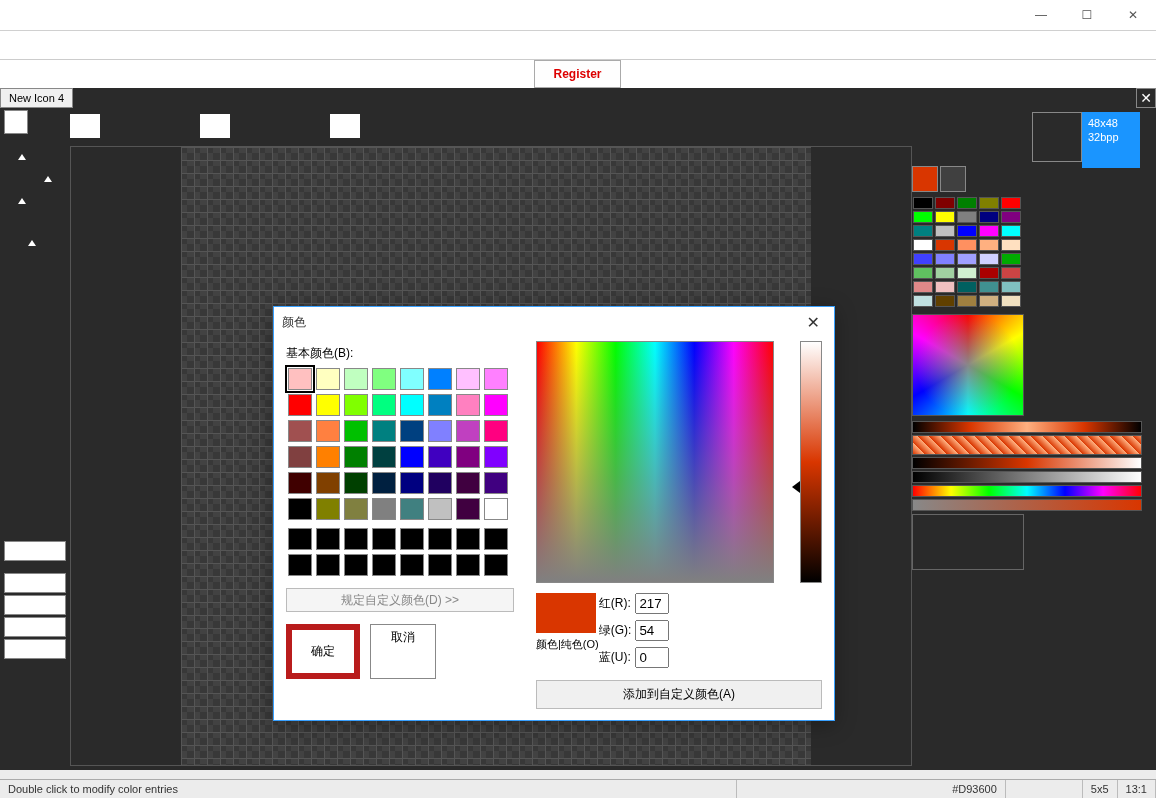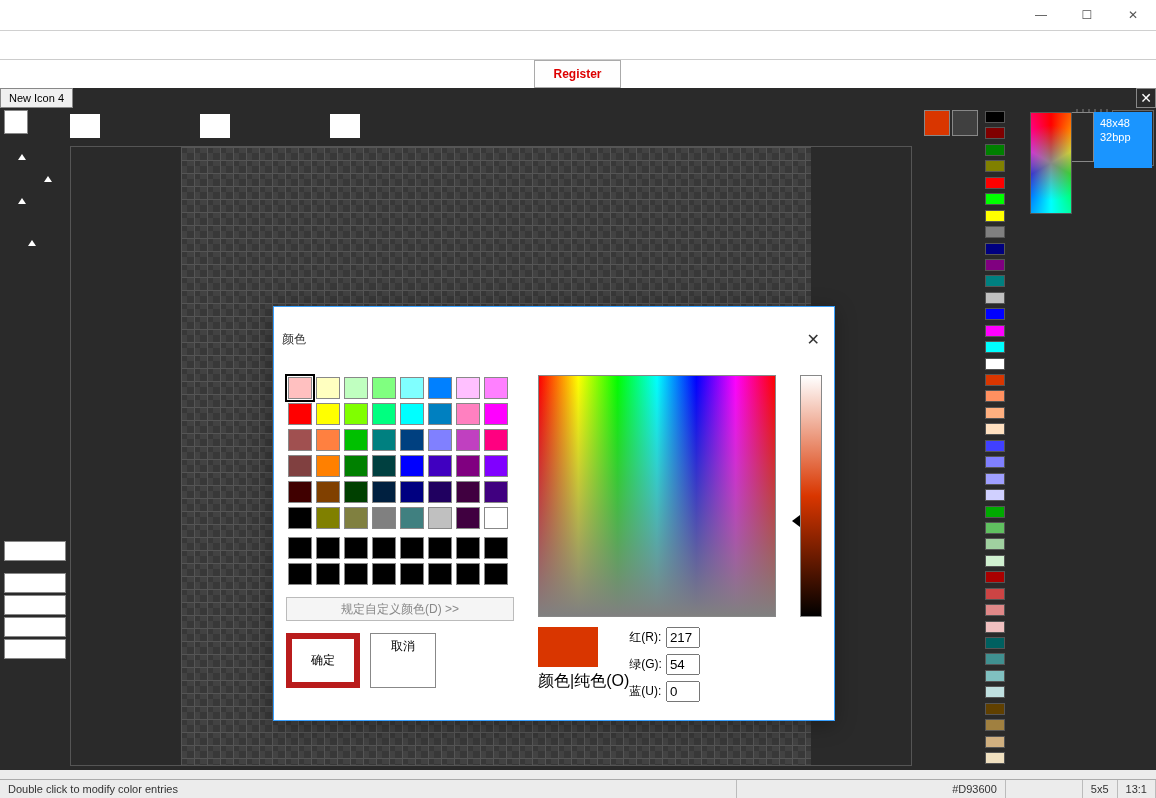--- a/index.html
+++ b/index.html
@@ -15,54 +15,54 @@
 .leftcol{width:70px;display:flex;flex-direction:column}
 .leftcol .thumb{background:#fff;border:1px solid #888;margin:2px 4px}
 .leftcol .thumb.sm{width:22px;height:22px}
 .leftcol .tri{width:0;height:0;border-left:4px solid transparent;border-right:4px solid transparent;border-bottom:6px solid #fff;margin:8px 0 8px 18px}
 .slot{width:60px;height:18px;margin:1px 4px;border:1px solid #888;background:#2a2a2a}
 .slot.lit{background:#fff}
 .toprow{position:absolute;top:6px;left:70px;display:flex;gap:100px}
 .toprow .sq{width:30px;height:24px;background:#fff}
 .canvaswrap{position:absolute;top:38px;left:70px;width:840px;height:618px;border:1px solid #555;overflow:hidden}
 .canvas{position:absolute;top:0;left:110px;width:630px;height:618px;background:#383838;background-image:linear-gradient(#555 1px,transparent 1px),linear-gradient(90deg,#555 1px,transparent 1px),linear-gradient(45deg,#424242 25%,transparent 25%,transparent 75%,#424242 75%),linear-gradient(45deg,#424242 25%,transparent 25%,transparent 75%,#424242 75%);background-size:13px 13px,13px 13px,13px 13px,13px 13px;background-position:0 0,0 0,0 0,6px 6px}
-.rightpanel{position:absolute;right:0;top:0;width:234px;height:662px;display:flex;flex-direction:row}
+.rightpanel{position:absolute;right:12px;top:0;width:234px;height:662px;display:flex;flex-direction:column}
 .rightpanel .cur{display:flex;padding:2px}
 .rightpanel .cur .c{width:24px;height:24px;border:1px solid #888;margin-right:2px}
 .rightpanel .pal{display:flex;flex-wrap:wrap;width:116px;margin:2px}
 .rightpanel .pal .c{width:18px;height:10px;border:1px solid #555;margin:1px}
 .rightpanel .wheel{width:110px;height:100px;margin:4px 2px;background:conic-gradient(red,yellow,lime,cyan,blue,magenta,red);border:1px solid #555;position:relative}
 .rightpanel .wheel::after{content:"";position:absolute;inset:0;background:radial-gradient(circle at center,#888 0%,transparent 70%)}
 .rightpanel .strip{height:10px;margin:1px 2px;border:1px solid #555}
 .rightpanel .preview{margin:2px;width:110px;height:54px;border:1px solid #666;background:#2a2a2a}
 .rightpanel .fmt{position:absolute;right:4px;top:4px;width:108px}
 .rightpanel .fmt .box{width:48px;height:48px;border:1px solid #888;float:left;background:#2a2a2a}
 .rightpanel .fmt .lbl{background:#1a95ff;color:#fff;font-size:11px;height:48px;margin-left:50px;padding:4px 6px;line-height:14px}
 .dlg{position:absolute;left:273px;top:198px;width:560px;height:413px;background:#fff;border:1px solid #38a0ff;box-shadow:0 4px 20px rgba(0,0,0,0.3);z-index:10}
-.dlg .t{height:30px;display:flex;align-items:center;padding:17px 8px;font-size:12px;color:#333}
+.dlg .t{height:30px;display:flex;align-items:center;padding:0 8px;font-size:12px;color:#333}
 .dlg .t .x{margin-left:auto;font-size:16px;color:#333;padding:0 6px}
 .dlg .body{padding:4px 12px;display:flex}
 .dlg .lft{width:240px}
 .dlg .lbl{font-size:12px;margin:4px 0}
 .dlg .basic{display:flex;flex-wrap:wrap;width:232px}
 .dlg .basic .c{width:22px;height:20px;margin:2px;border:1px solid #888}
 .dlg .basic .c.sel{outline:2px solid #000;outline-offset:1px}
 .dlg .custom{display:flex;flex-wrap:wrap;width:232px;margin-top:4px}
 .dlg .custom .c{width:22px;height:20px;margin:2px;border:1px solid #888;background:#000}
 .dlg .define{width:226px;height:22px;border:1px solid #bbb;background:#f5f5f5;color:#888;display:flex;align-items:center;justify-content:center;margin-top:10px;font-size:12px}
 .dlg .btns{display:flex;gap:10px;margin-top:12px}
 .dlg .btns .b{border:1px solid #888;padding:4px 20px;font-size:12px;background:#fff}
 .dlg .btns .b.pri{border:6px solid #b91c1c;padding:13px 19px}
 .dlg .rgt{margin-left:12px;flex:1;position:relative}
 .dlg .spec{width:236px;height:240px;border:1px solid #888;background:linear-gradient(to bottom,transparent,#808080),linear-gradient(to right,#ff0000,#ffff00,#00ff00,#00ffff,#0000ff,#ff00ff,#ff0000);position:relative}
 .dlg .lum{position:absolute;right:0;top:0;width:20px;height:240px;border:1px solid #888;background:linear-gradient(to bottom,#fff,#d93600 50%,#000)}
 .dlg .lumptr{position:absolute;right:22px;top:140px;width:0;height:0;border-top:6px solid transparent;border-bottom:6px solid transparent;border-right:8px solid #000}
 .dlg .below{margin-top:10px;display:flex}
 .dlg .swatch{width:60px;height:40px;background:#d93600}
-.dlg .swlbl{font-size:16px;margin-top:4px}
+.dlg .swlbl{font-size:11px;margin-top:4px}
 .dlg .ins{margin-left:auto;margin-right:30px;display:grid;grid-template-columns:auto 34px;gap:6px 4px;font-size:12px;align-items:center}
 .dlg .ins input{width:28px;height:16px;border:1px solid #888;font-size:12px;text-align:left;padding:1px 2px}
 .dlg .ins2{display:grid;grid-template-columns:auto 34px;gap:6px 4px;font-size:12px;align-items:center}
 .dlg .addc{border:1px solid #bbb;background:#f0f0f0;padding:5px 0;text-align:center;font-size:12px;margin-top:12px;width:284px}
 .status{position:absolute;bottom:0;left:0;right:0;height:18px;background:#ececec;border-top:1px solid #aaa;display:flex;align-items:center;font-size:11px;color:#333}
 .status .seg{padding:0 8px;border-right:1px solid #bbb;height:100%;display:flex;align-items:center}
 .status .sp{flex:1}
 </style>
 </head>
 <body>
@@ -172,20 +172,21 @@
     <div class="preview"></div>
   </div>
 
   <div class="dlg">
     <div class="t">
       <span>颜色</span>
       <span class="x">✕</span>
     </div>
     <div class="body">
       <div class="lft">
+        <div class="lbl">基本颜色(B):</div>
         <div class="basic" id="basic">
             <div class="c sel" style="background: rgb(255, 192, 192);"></div>
             <div class="c" style="background: rgb(255, 255, 192);"></div>
             <div class="c" style="background: rgb(192, 255, 192);"></div>
             <div class="c" style="background: rgb(128, 255, 128);"></div>
             <div class="c" style="background: rgb(128, 255, 255);"></div>
             <div class="c" style="background: rgb(0, 128, 255);"></div>
             <div class="c" style="background: rgb(255, 192, 255);"></div>
             <div class="c" style="background: rgb(255, 128, 255);"></div>
             <div class="c" style="background: rgb(255, 0, 0);"></div>
@@ -264,20 +265,21 @@
           </div>
           <div class="ins2">
             <span>红(R):</span>
               <input value="217" style="">
             <span>绿(G):</span>
               <input value="54" style="">
             <span>蓝(U):</span>
               <input value="0" style="">
           </div>
         </div>
+        <div class="addc">添加到自定义颜色(A)</div>
       </div>
     </div>
   </div>
 </div>
 
 <div class="status">
   <div class="seg" style="flex:0 0 720px">Double click to modify color entries</div>
   <div class="sp"></div>
   <div class="seg">#D93600</div>
   <div class="seg" style="width:60px"></div>

